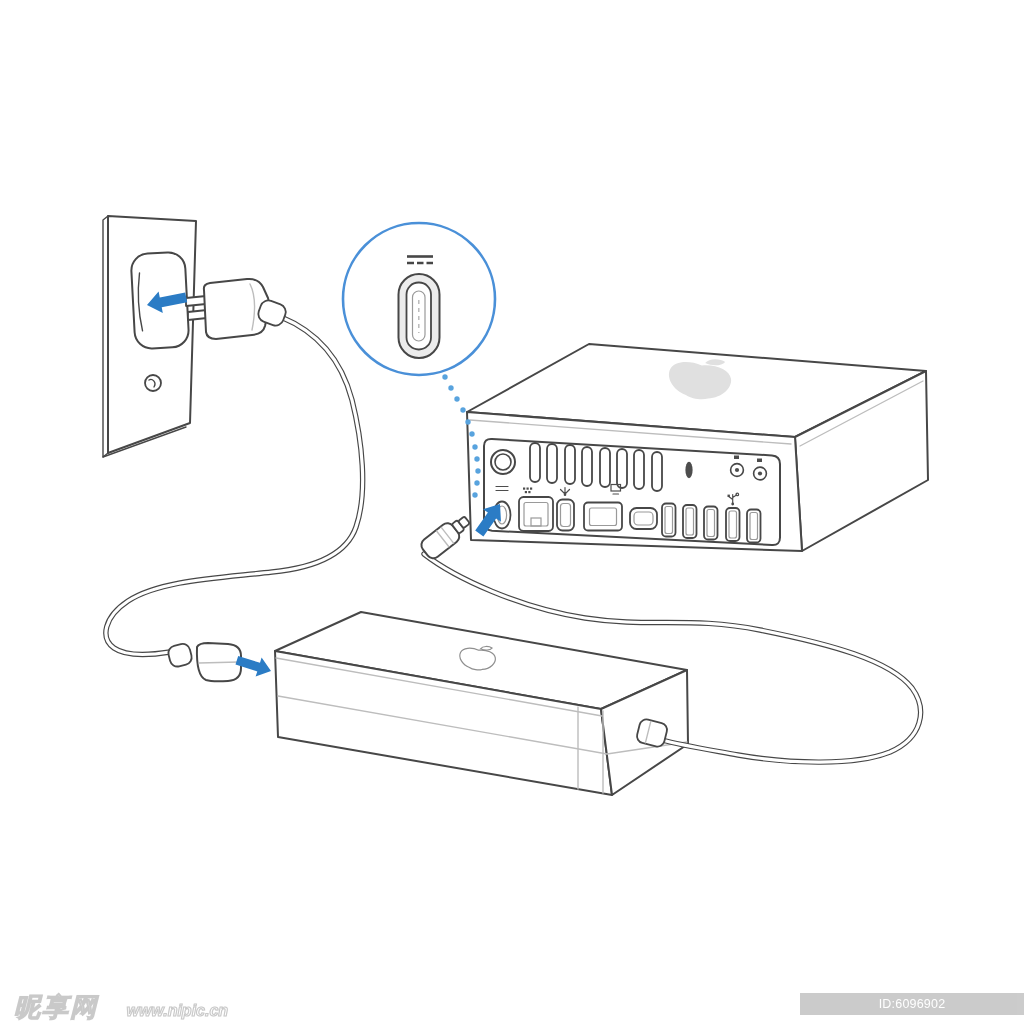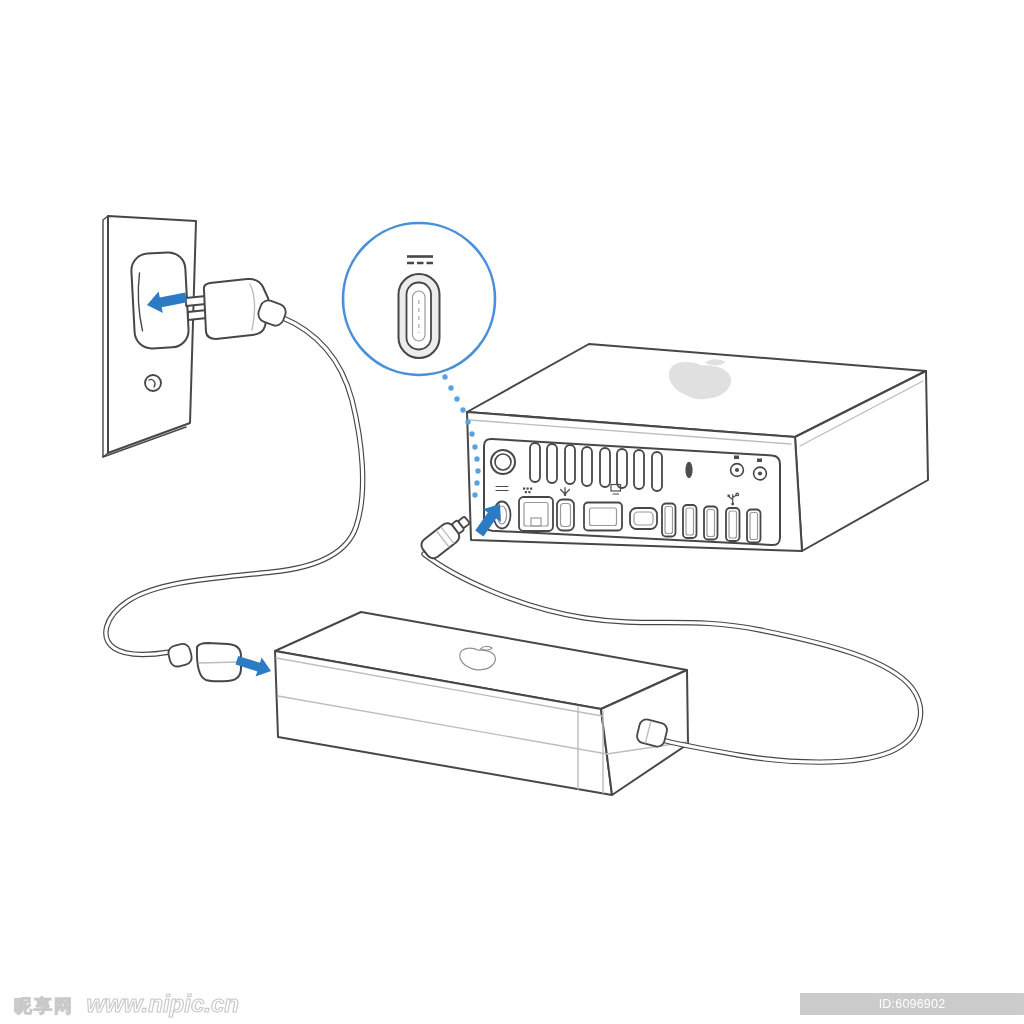--- a/index.html
+++ b/index.html
@@ -21,22 +21,22 @@
   .ring {fill:none;stroke:var(--callout_blue);stroke-width:2.6;}
   .dot  {fill:var(--dot_blue);stroke:none;}
   .cableA{fill:none;stroke:var(--line_dark);stroke-width:5.4;stroke-linecap:round;}
   .cableB{fill:none;stroke:#fff;stroke-width:3.1;stroke-linecap:round;}
   .applefaint{fill:#e0e0e0;stroke:none;}
   .appleline{fill:none;stroke:#8f8f8f;stroke-width:1.2;vector-effect:non-scaling-stroke;}
 
   
   .wm-left{position:absolute;left:14px;top:990px;white-space:nowrap;color:#fff;
            -webkit-text-stroke:1.1px #c9c9c9;text-shadow:0 0 1px #d4d4d4;}
-  .wm-cn {font-size:18px;font-weight:bold;letter-spacing:2px;}
-  .wm-url{font-size:24px;font-weight:bold;font-style:italic;margin-left:8px;}
+  .wm-cn {font-size:26px;font-weight:bold;letter-spacing:2px;font-style:italic;}
+  .wm-url{font-size:16px;font-weight:bold;font-style:italic;margin-left:24px;}
   .wm-bar{position:absolute;right:0;top:993px;width:224px;height:22px;
           background:var(--watermark_bar_bg);color:var(--watermark_text);
           font-size:12.5px;line-height:22px;text-align:center;letter-spacing:.2px;opacity:.95;}
 </style>
 </head>
 <body>
 
 <div class="stage">
 
 <svg width="1024" height="1024" viewBox="0 0 1024 1024">

